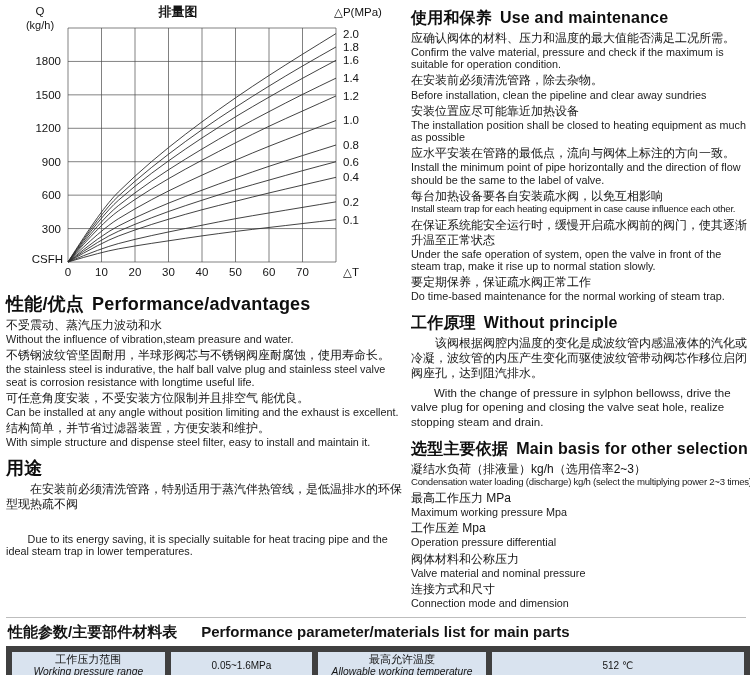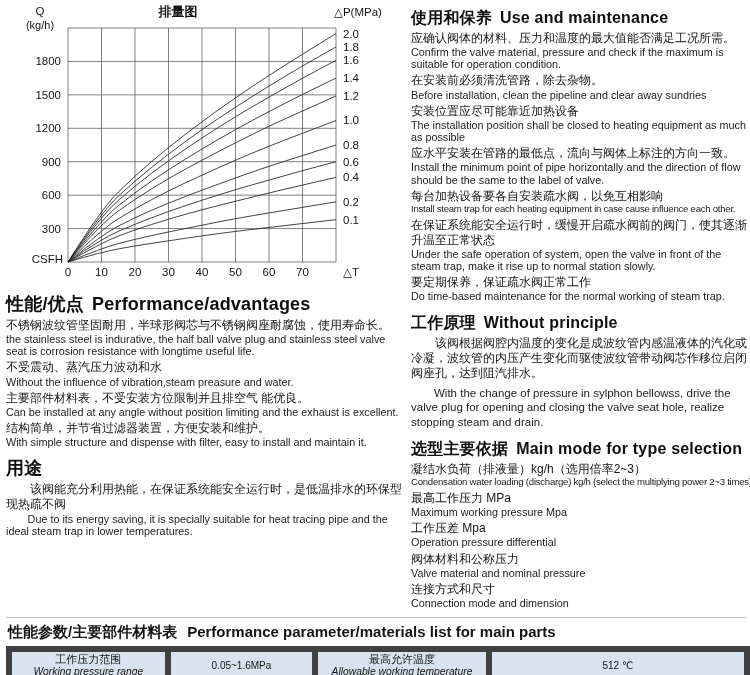--- a/index.html
+++ b/index.html
@@ -22,21 +22,21 @@
   .zh { font-size:12px; line-height:1.26; margin:0; }
   .en { font-size:10.8px; line-height:1.13; margin:0; color:#1c1c1c; }
   .en-narrow { font-size:9.6px; letter-spacing:-0.25px; white-space:nowrap; overflow:hidden; }
   .indent { text-indent:2em; }
 
   .chart-wrap { width:396px; height:286px; }
   .chart-wrap svg { display:block; }
 
   .table-section { border-top:1px solid #bdbdbd; margin-top:5px; padding-top:3px; }
   .tbl-title { font-size:15px; font-weight:bold; margin:2px 0 4px 2px; }
-  .tbl-title .tz { margin-right:10px; }
+  .tbl-title .tz { margin-right:24px; }
   table.params { width:744px; border-collapse:collapse; table-layout:fixed; }
   table.params td { border:6px solid #404040; text-align:center; vertical-align:middle; padding:1px 2px; }
   table.params tbody tr:nth-child(odd) { background:#d9e3ef; }
   .cell-zh { font-size:11px; line-height:1.15; }
   .cell-en { font-size:10.3px; line-height:1.1;font-style:italic; }
   .cell-val { font-size:10px; }
 </style>
 </head>
 <body>
 
@@ -108,43 +108,43 @@
             <text x="345" y="274" text-anchor="middle" font-size="11.5" fill="#141414">△T</text>
             <text x="57" y="261" text-anchor="end" font-size="11.5" fill="#141414">CSFH</text>
           </svg>
       </div>
 
       <div>
         <div class="sec-heading">
           <span class="hz">性能/优点</span><span>Performance/advantages</span>
         </div>
         <div class="item">
+          <p class="zh">不受震动、蒸汽压力波动和水</p>
+          <p class="en">Without the influence of vibration,steam preasure and water.</p>
+        </div>
+        <div class="item">
           <p class="zh">不锈钢波纹管坚固耐用，半球形阀芯与不锈钢阀座耐腐蚀，使用寿命长。</p>
           <p class="en">the stainless steel is indurative, the half ball valve plug and stainless steel valve seat is corrosion resistance with longtime useful life.</p>
         </div>
         <div class="item">
-          <p class="zh">不受震动、蒸汽压力波动和水</p>
-          <p class="en">Without the influence of vibration,steam preasure and water.</p>
-        </div>
-        <div class="item">
-          <p class="zh">主要部件材料表，不受安装方位限制并且排空气 能优良。</p>
+          <p class="zh">可任意角度安装，不受安装方位限制并且排空气 能优良。</p>
           <p class="en">Can be installed at any angle without position limiting and the exhaust is excellent.</p>
         </div>
         <div class="item">
           <p class="zh">结构简单，并节省过滤器装置，方便安装和维护。</p>
-          <p class="en">With simple structure and dispense with filter, easy to install and maintain it.</p>
+          <p class="en">With simple structure and dispense steel filter, easy to install and maintain it.</p>
         </div>
       </div>
 
       <div style="margin-top:8px;">
         <div class="sec-heading">
           <span class="hz">用途</span>
         </div>
-        <p class="zh indent">该阀能充分利用热能，在保证系统能安全运行时，是低温排水的环保型现热疏不阀</p>
-        <p class="en indent" style="margin-top:0;">Due to its energy saving, it is specially suitable for heat tracing pipe and the ideal steam trap in lower temperatures.</p>
+        <p class="zh indent">在安装前必须清洗管路，特别适用于蒸汽伴热管线，是低温排水的环保型现热疏不阀</p>
+        <p class="en indent" style="margin-top:20px;">Due to its energy saving, it is specially suitable for heat tracing pipe and the ideal steam trap in lower temperatures.</p>
       </div>
 
     </div>
 
     <div class="col-right">
 
       <div>
         <div class="sec-heading big">
           <span class="hz">使用和保养</span><span>Use and maintenance</span>
         </div>
@@ -181,21 +181,21 @@
       <div style="margin-top:10px;">
         <div class="sec-heading big">
           <span class="hz">工作原理</span><span>Without principle</span>
         </div>
         <p class="zh indent">该阀根据阀腔内温度的变化是成波纹管内感温液体的汽化或冷凝，波纹管的内压产生变化而驱使波纹管带动阀芯作移位启闭阀座孔，达到阻汽排水。</p>
         <p class="en indent" style="margin-top:5px; font-size:11.5px; line-height:1.25;">With the change of pressure in sylphon bellowss, drive the valve plug for opening and closing the valve seat hole, realize stopping steam and drain.</p>
       </div>
 
       <div style="margin-top:10px;">
         <div class="sec-heading big">
-          <span class="hz">选型主要依据</span><span>Main mode for type selection</span>
+          <span class="hz">选型主要依据</span><span>Main basis for other selection</span>
         </div>
         <div class="item">
           <p class="zh">凝结水负荷（排液量）kg/h（选用倍率2~3）</p>
           <p class="en en-narrow">Condensation water loading (discharge) kg/h (select the multiplying power 2~3 times)</p>
         </div>
         <div class="item">
           <p class="zh">最高工作压力  MPa</p>
           <p class="en">Maximum working pressure Mpa</p>
         </div>
         <div class="item">

